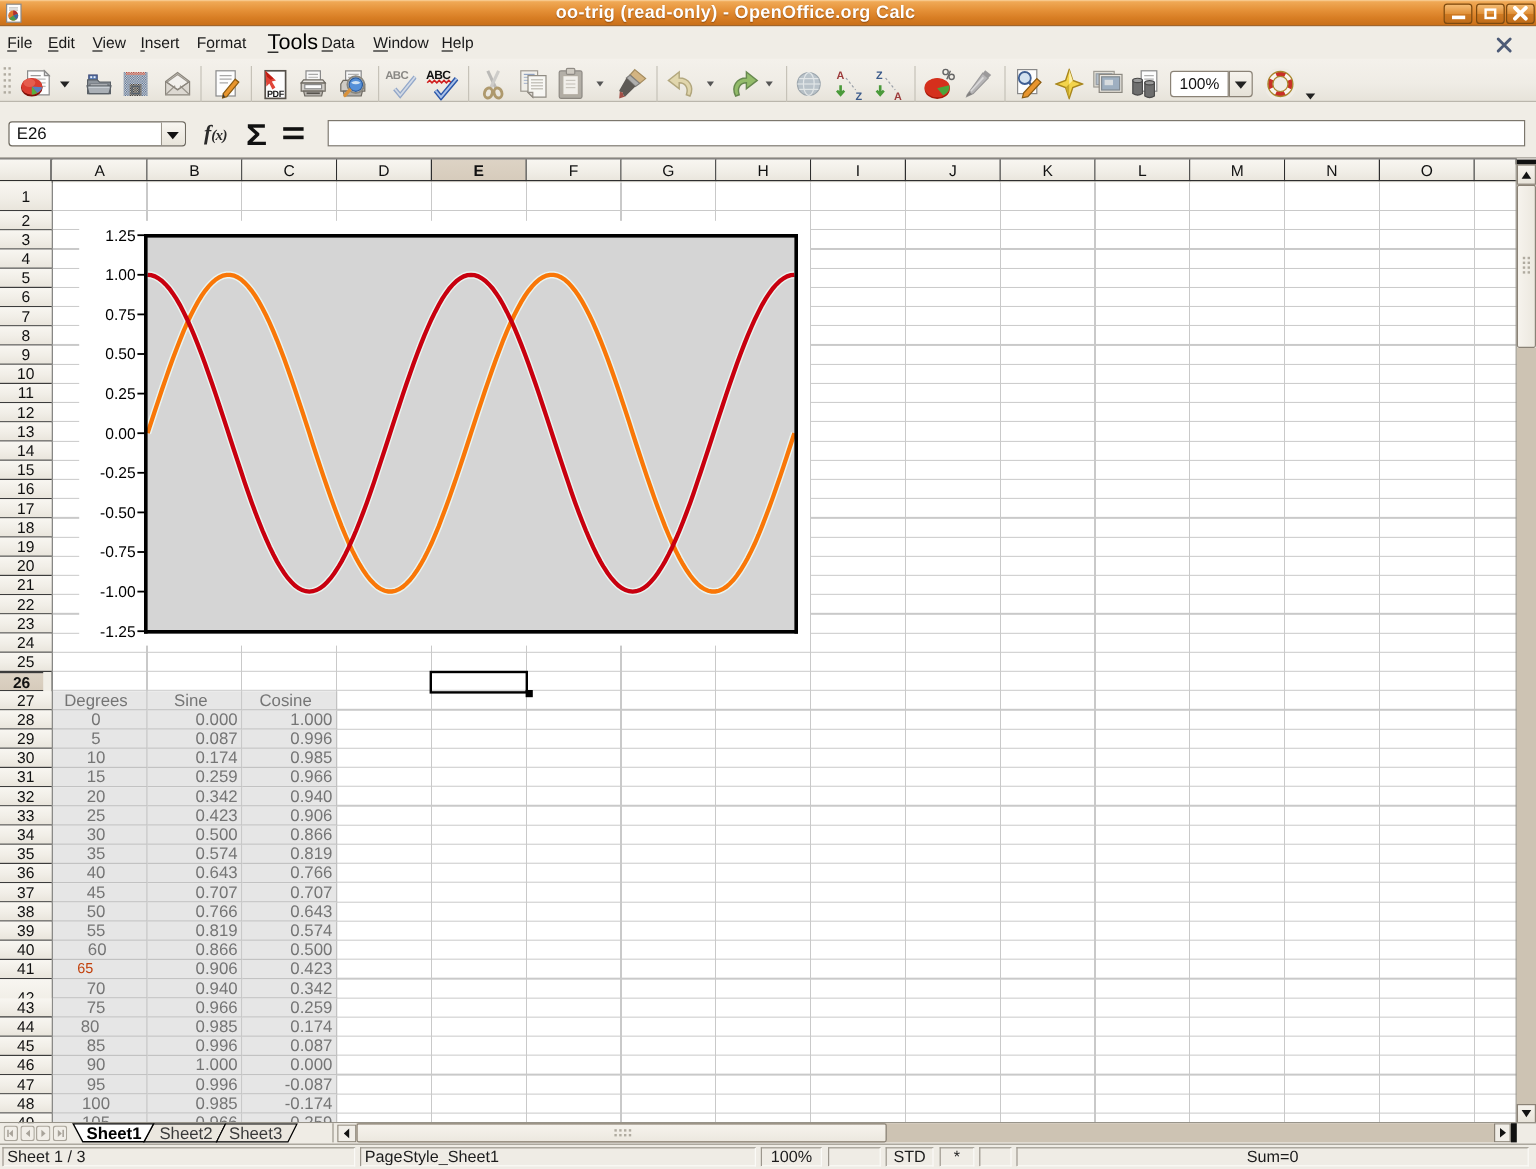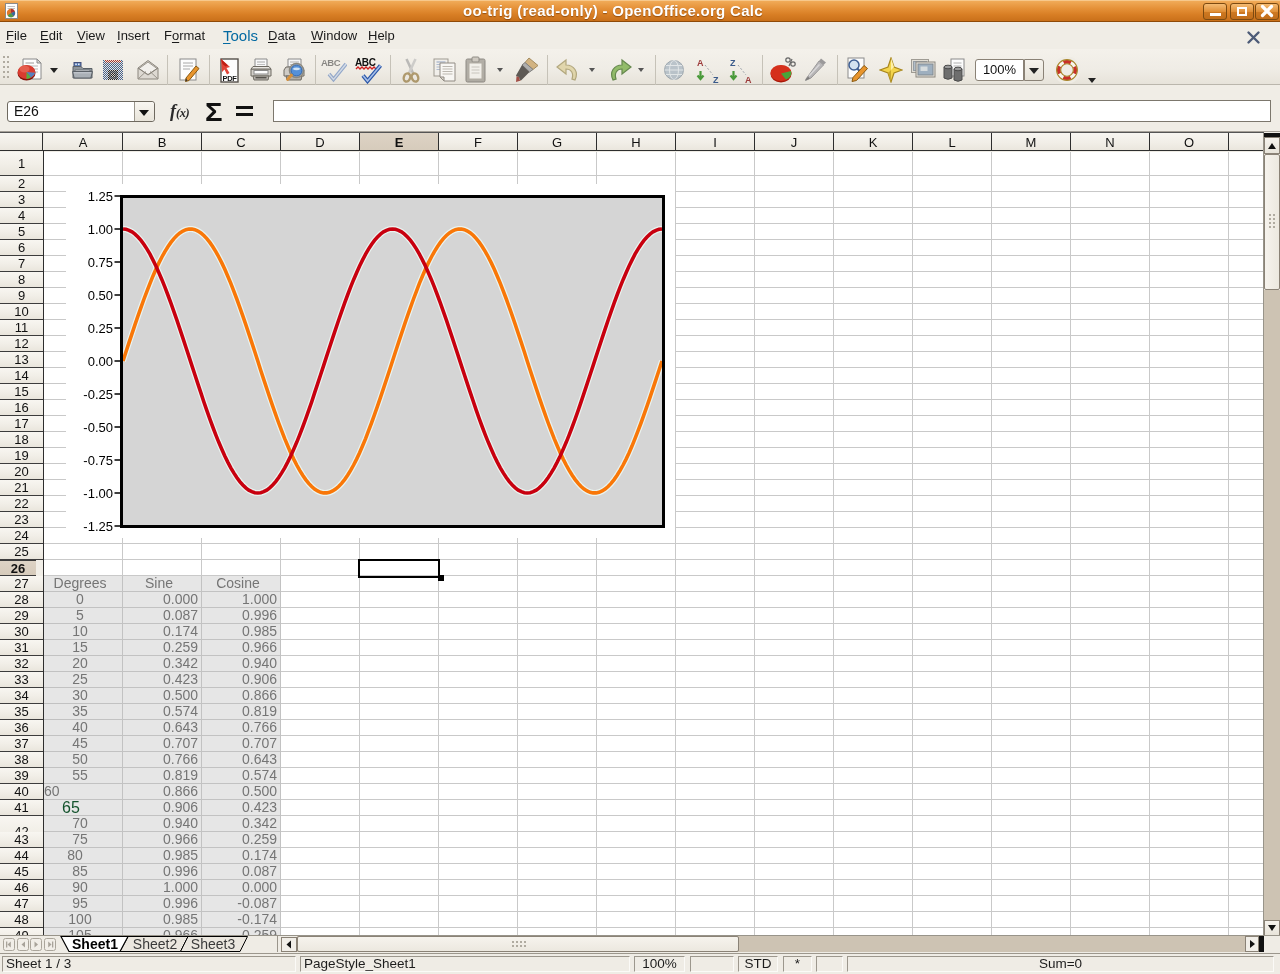--- a/index.html
+++ b/index.html
@@ -31,21 +31,21 @@
 <div class="abs" style="left:1255px;top:3px;width:24px;height:17px;border:1px solid #7c4a10;border-radius:3px;background:linear-gradient(180deg,#f5bc74 0%,#e09038 50%,#cf7a22 52%,#c06d1a 100%)"></div>
 <svg class="abs" style="left:1260px;top:4px" width="14" height="14" viewBox="0 0 14 14">
     <path d="M2.5 2.5 L11.5 11.5 M11.5 2.5 L2.5 11.5" stroke="#fff" stroke-width="3.2" stroke-linecap="round"></path>
   </svg>
 <div class="abs" style="left:0;top:22px;width:1280px;height:27px;background:#f0ede6"></div>
 <div class="abs" style="left:6px;top:22px;height:27px;line-height:27px;font-size:13px;color:#1a1a1a;text-underline-offset:2px"><u>F</u>ile</div>
 <div class="abs" style="left:40px;top:22px;height:27px;line-height:27px;font-size:13px;color:#1a1a1a;text-underline-offset:2px"><u>E</u>dit</div>
 <div class="abs" style="left:77px;top:22px;height:27px;line-height:27px;font-size:13px;color:#1a1a1a;text-underline-offset:2px"><u>V</u>iew</div>
 <div class="abs" style="left:117px;top:22px;height:27px;line-height:27px;font-size:13px;color:#1a1a1a;text-underline-offset:2px"><u>I</u>nsert</div>
 <div class="abs" style="left:164px;top:22px;height:27px;line-height:27px;font-size:13px;color:#1a1a1a;text-underline-offset:2px">F<u>o</u>rmat</div>
-<div class="abs" style="left:223px;top:22px;height:27px;line-height:27px;font-size:15px;color:#0369a1;text-underline-offset:2px"><u>T</u>ools</div>
+<div class="abs" style="left:223px;top:22px;height:27px;line-height:27px;font-size:18px;color:#000000;text-underline-offset:2px"><u>T</u>ools</div>
 <div class="abs" style="left:268px;top:22px;height:27px;line-height:27px;font-size:13px;color:#1a1a1a;text-underline-offset:2px"><u>D</u>ata</div>
 <div class="abs" style="left:311px;top:22px;height:27px;line-height:27px;font-size:13px;color:#1a1a1a;text-underline-offset:2px"><u>W</u>indow</div>
 <div class="abs" style="left:368px;top:22px;height:27px;line-height:27px;font-size:13px;color:#1a1a1a;text-underline-offset:2px"><u>H</u>elp</div>
 <svg class="abs" style="left:1246px;top:30px" width="15" height="15" viewBox="0 0 15 15">
     <path d="M2.5 2.5 L12.5 12.5 M12.5 2.5 L2.5 12.5" stroke="#4d5b77" stroke-width="2.4" stroke-linecap="round"></path>
   </svg>
 <div class="abs" style="left:0;top:49px;width:1280px;height:36px;background:linear-gradient(180deg,#f4f1eb 0%,#efece5 60%,#e7e3da 100%);border-bottom:1px solid #bab6ac"></div>
 <div class="abs" style="left:3px;top:56px;width:2px;height:2px;background:#b0aba0"></div>
 <div class="abs" style="left:7px;top:56px;width:2px;height:2px;background:#b0aba0"></div>
 <div class="abs" style="left:3px;top:61px;width:2px;height:2px;background:#b0aba0"></div>
@@ -411,24 +411,24 @@
 <div style="position:absolute;left:158px;top:568px;width:79px;height:16px;background:#e6e6e6;border-right:1px solid #c2c2c2;border-bottom:1px solid #c2c2c2;font-size:14px;line-height:15px;color:#757575;padding-right:3px;text-align:right">0.766</div>
 <div style="position:absolute;left:0px;top:584px;width:79px;height:16px;background:#e6e6e6;border-right:1px solid #c2c2c2;border-bottom:1px solid #c2c2c2;font-size:14px;line-height:15px;color:#757575;padding-right:6px;text-align:center">45</div>
 <div style="position:absolute;left:79px;top:584px;width:79px;height:16px;background:#e6e6e6;border-right:1px solid #c2c2c2;border-bottom:1px solid #c2c2c2;font-size:14px;line-height:15px;color:#757575;padding-right:3px;text-align:right">0.707</div>
 <div style="position:absolute;left:158px;top:584px;width:79px;height:16px;background:#e6e6e6;border-right:1px solid #c2c2c2;border-bottom:1px solid #c2c2c2;font-size:14px;line-height:15px;color:#757575;padding-right:3px;text-align:right">0.707</div>
 <div style="position:absolute;left:0px;top:600px;width:79px;height:16px;background:#e6e6e6;border-right:1px solid #c2c2c2;border-bottom:1px solid #c2c2c2;font-size:14px;line-height:15px;color:#757575;padding-right:6px;text-align:center">50</div>
 <div style="position:absolute;left:79px;top:600px;width:79px;height:16px;background:#e6e6e6;border-right:1px solid #c2c2c2;border-bottom:1px solid #c2c2c2;font-size:14px;line-height:15px;color:#757575;padding-right:3px;text-align:right">0.766</div>
 <div style="position:absolute;left:158px;top:600px;width:79px;height:16px;background:#e6e6e6;border-right:1px solid #c2c2c2;border-bottom:1px solid #c2c2c2;font-size:14px;line-height:15px;color:#757575;padding-right:3px;text-align:right">0.643</div>
 <div style="position:absolute;left:0px;top:616px;width:79px;height:16px;background:#e6e6e6;border-right:1px solid #c2c2c2;border-bottom:1px solid #c2c2c2;font-size:14px;line-height:15px;color:#757575;padding-right:6px;text-align:center">55</div>
 <div style="position:absolute;left:79px;top:616px;width:79px;height:16px;background:#e6e6e6;border-right:1px solid #c2c2c2;border-bottom:1px solid #c2c2c2;font-size:14px;line-height:15px;color:#757575;padding-right:3px;text-align:right">0.819</div>
 <div style="position:absolute;left:158px;top:616px;width:79px;height:16px;background:#e6e6e6;border-right:1px solid #c2c2c2;border-bottom:1px solid #c2c2c2;font-size:14px;line-height:15px;color:#757575;padding-right:3px;text-align:right">0.574</div>
-<div style="position:absolute;left:0px;top:632px;width:79px;height:16px;background:#e6e6e6;border-right:1px solid #c2c2c2;border-bottom:1px solid #c2c2c2;font-size:14px;line-height:15px;color:#757575;padding-right:4px;">60</div>
+<div style="position:absolute;left:0px;top:632px;width:79px;height:16px;background:#e6e6e6;border-right:1px solid #c2c2c2;border-bottom:1px solid #c2c2c2;font-size:14px;line-height:15px;color:#757575;padding-right:4px;text-align:center">60</div>
 <div style="position:absolute;left:79px;top:632px;width:79px;height:16px;background:#e6e6e6;border-right:1px solid #c2c2c2;border-bottom:1px solid #c2c2c2;font-size:14px;line-height:15px;color:#757575;padding-right:3px;text-align:right">0.866</div>
 <div style="position:absolute;left:158px;top:632px;width:79px;height:16px;background:#e6e6e6;border-right:1px solid #c2c2c2;border-bottom:1px solid #c2c2c2;font-size:14px;line-height:15px;color:#757575;padding-right:3px;text-align:right">0.500</div>
-<div style="position:absolute;left:0px;top:648px;width:79px;height:16px;background:#e6e6e6;border-right:1px solid #c2c2c2;border-bottom:1px solid #c2c2c2;font-size:16px;line-height:15px;color:#14532d;padding-right:24px;text-align:center">65</div>
+<div style="position:absolute;left:0px;top:648px;width:79px;height:16px;background:#e6e6e6;border-right:1px solid #c2c2c2;border-bottom:1px solid #c2c2c2;font-size:12px;line-height:15px;color:#c2410c;padding-right:24px;text-align:center">65</div>
 <div style="position:absolute;left:79px;top:648px;width:79px;height:16px;background:#e6e6e6;border-right:1px solid #c2c2c2;border-bottom:1px solid #c2c2c2;font-size:14px;line-height:15px;color:#757575;padding-right:3px;text-align:right">0.906</div>
 <div style="position:absolute;left:158px;top:648px;width:79px;height:16px;background:#e6e6e6;border-right:1px solid #c2c2c2;border-bottom:1px solid #c2c2c2;font-size:14px;line-height:15px;color:#757575;padding-right:3px;text-align:right">0.423</div>
 <div style="position:absolute;left:0px;top:664px;width:79px;height:16px;background:#e6e6e6;border-right:1px solid #c2c2c2;border-bottom:1px solid #c2c2c2;font-size:14px;line-height:15px;color:#757575;padding-right:6px;text-align:center">70</div>
 <div style="position:absolute;left:79px;top:664px;width:79px;height:16px;background:#e6e6e6;border-right:1px solid #c2c2c2;border-bottom:1px solid #c2c2c2;font-size:14px;line-height:15px;color:#757575;padding-right:3px;text-align:right">0.940</div>
 <div style="position:absolute;left:158px;top:664px;width:79px;height:16px;background:#e6e6e6;border-right:1px solid #c2c2c2;border-bottom:1px solid #c2c2c2;font-size:14px;line-height:15px;color:#757575;padding-right:3px;text-align:right">0.342</div>
 <div style="position:absolute;left:0px;top:680px;width:79px;height:16px;background:#e6e6e6;border-right:1px solid #c2c2c2;border-bottom:1px solid #c2c2c2;font-size:14px;line-height:15px;color:#757575;padding-right:6px;text-align:center">75</div>
 <div style="position:absolute;left:79px;top:680px;width:79px;height:16px;background:#e6e6e6;border-right:1px solid #c2c2c2;border-bottom:1px solid #c2c2c2;font-size:14px;line-height:15px;color:#757575;padding-right:3px;text-align:right">0.966</div>
 <div style="position:absolute;left:158px;top:680px;width:79px;height:16px;background:#e6e6e6;border-right:1px solid #c2c2c2;border-bottom:1px solid #c2c2c2;font-size:14px;line-height:15px;color:#757575;padding-right:3px;text-align:right">0.259</div>
 <div style="position:absolute;left:0px;top:696px;width:79px;height:16px;background:#e6e6e6;border-right:1px solid #c2c2c2;border-bottom:1px solid #c2c2c2;font-size:14px;line-height:15px;color:#757575;padding-right:16px;text-align:center">80</div>
 <div style="position:absolute;left:79px;top:696px;width:79px;height:16px;background:#e6e6e6;border-right:1px solid #c2c2c2;border-bottom:1px solid #c2c2c2;font-size:14px;line-height:15px;color:#757575;padding-right:3px;text-align:right">0.985</div>

